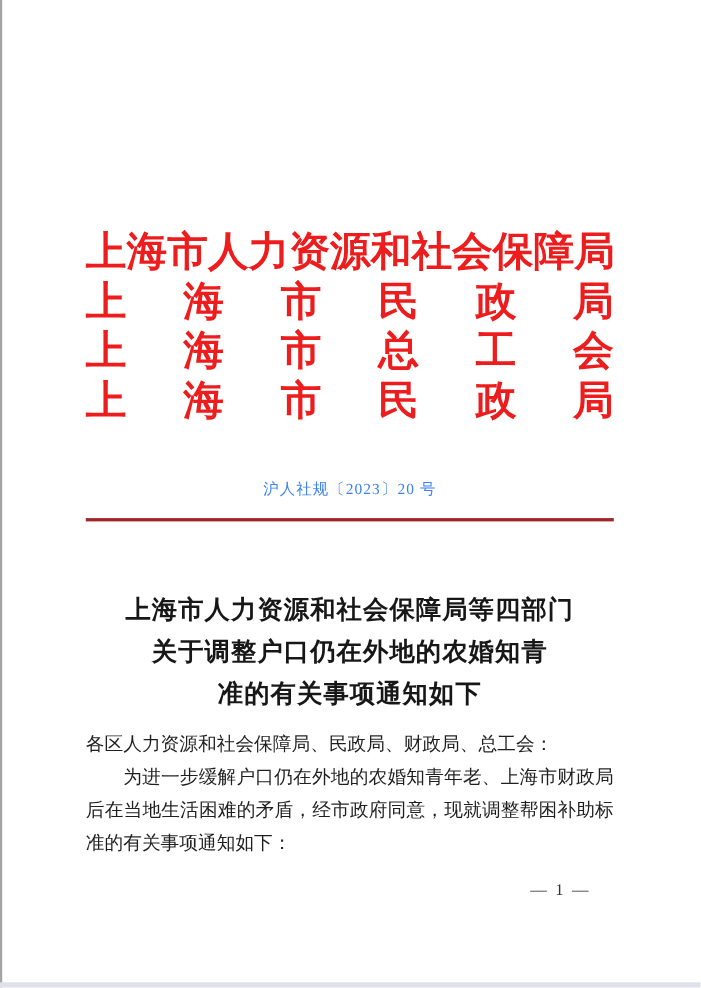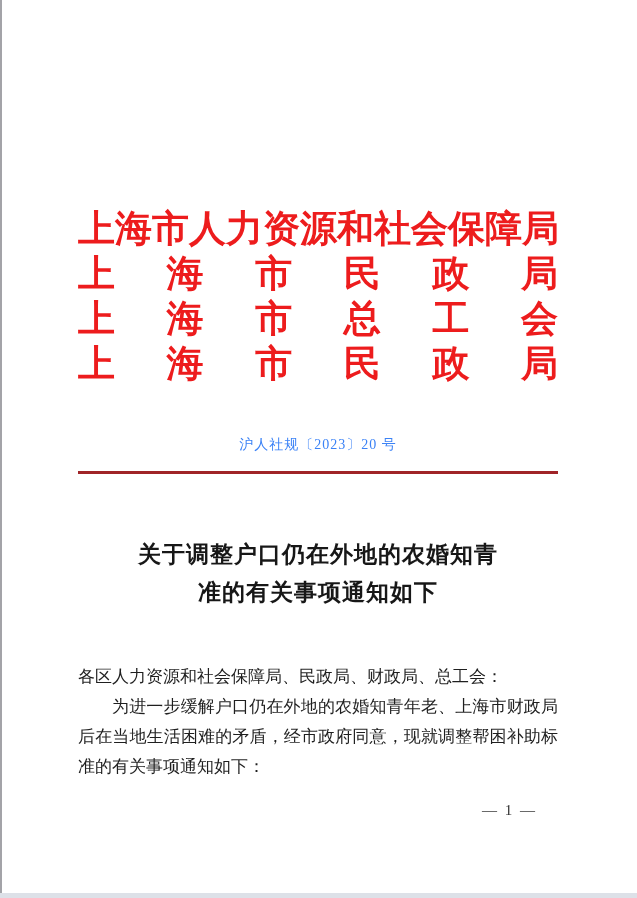--- a/index.html
+++ b/index.html
@@ -116,20 +116,21 @@
     <div class="letterhead-line">上海市民政局</div>
     <div class="letterhead-line">上海市总工会</div>
     <div class="letterhead-line">上海市民政局</div>
   </div>
 
   <div class="content-col doc-number" style="position:absolute;">沪人社规〔2023〕20 号</div>
 
   <div class="content-col red-rule" style="position: absolute; background: rgb(160, 36, 40);"></div>
 
   <div class="content-col notice-title" style="position:absolute;">
+    <div>上海市人力资源和社会保障局等四部门</div>
     <div>关于调整户口仍在外地的农婚知青</div>
     <div>准的有关事项通知如下</div>
   </div>
 
   <div class="content-col body-text" style="position:absolute;">
     <div class="body-line">各区人力资源和社会保障局、民政局、财政局、总工会：</div>
     <div class="body-line justified indented">为进一步缓解户口仍在外地的农婚知青年老、上海市财政局</div>
     <div class="body-line justified">后在当地生活困难的矛盾，经市政府同意，现就调整帮困补助标</div>
     <div class="body-line">准的有关事项通知如下：</div>
   </div>

